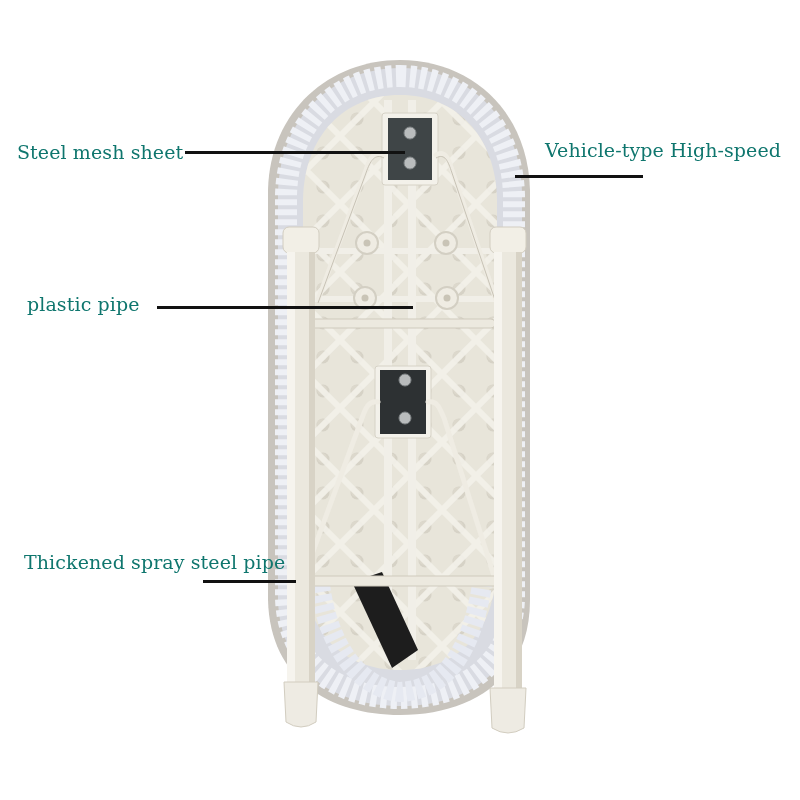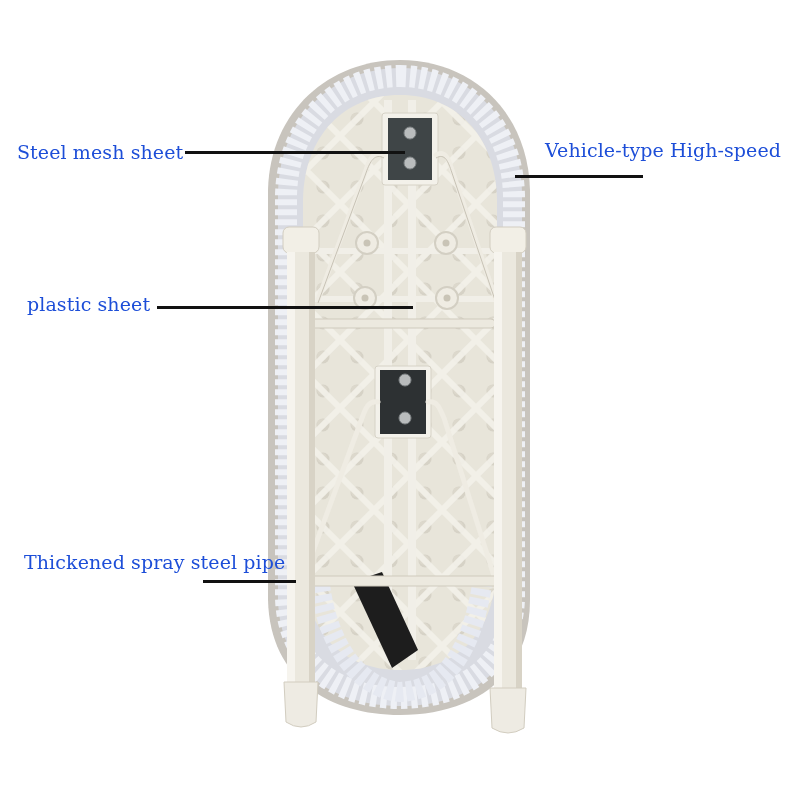--- a/index.html
+++ b/index.html
@@ -1,17 +1,17 @@
 <!DOCTYPE html>
 <html><head>
 <meta charset="utf-8">
 <style>
   html,body{margin:0;padding:0;background:#ffffff;}
   body{width:800px;height:800px;position:relative;overflow:hidden;font-family:"DejaVu Serif","Liberation Serif",serif;}
-  .label{position:absolute;font-size:19px;color:#1d4ed8;white-space:nowrap;letter-spacing:0.1px;}
+  .label{position:absolute;font-size:19px;color:#0f766e;white-space:nowrap;letter-spacing:0.1px;}
   .leader{position:absolute;height:3px;background:#111;}
   svg{position:absolute;left:0;top:0;}
 </style>
 </head>
 <body>
 
 <svg width="800" height="800" viewBox="0 0 800 800">
   <defs>
     <pattern id="dots" x="0" y="0" width="34" height="34" patternUnits="userSpaceOnUse">
       <rect width="34" height="34" fill="#e8e5da"></rect>
@@ -99,17 +99,17 @@
     <path d="M490 688 L526 688 L524 728 Q 508 738 492 728 Z" fill="#eeebe3" stroke="#d2cdc0"></path>
   </g>
 </svg>
 
 <div class="label" style="left:17px;top:141px;">Steel mesh sheet</div>
 <div class="leader" style="left:185px;top:151px;width:220px;"></div>
 
 <div class="label" style="left:545px;top:139px;">Vehicle-type High-speed</div>
 <div class="leader" style="left:515px;top:175px;width:128px;"></div>
 
-<div class="label" style="left:27px;top:293px;">plastic sheet</div>
+<div class="label" style="left:27px;top:293px;">plastic pipe</div>
 <div class="leader" style="left:157px;top:306px;width:256px;"></div>
 
 <div class="label" style="left:24px;top:551px;">Thickened spray steel pipe</div>
 <div class="leader" style="left:203px;top:580px;width:93px;"></div>
 
 </body></html>

